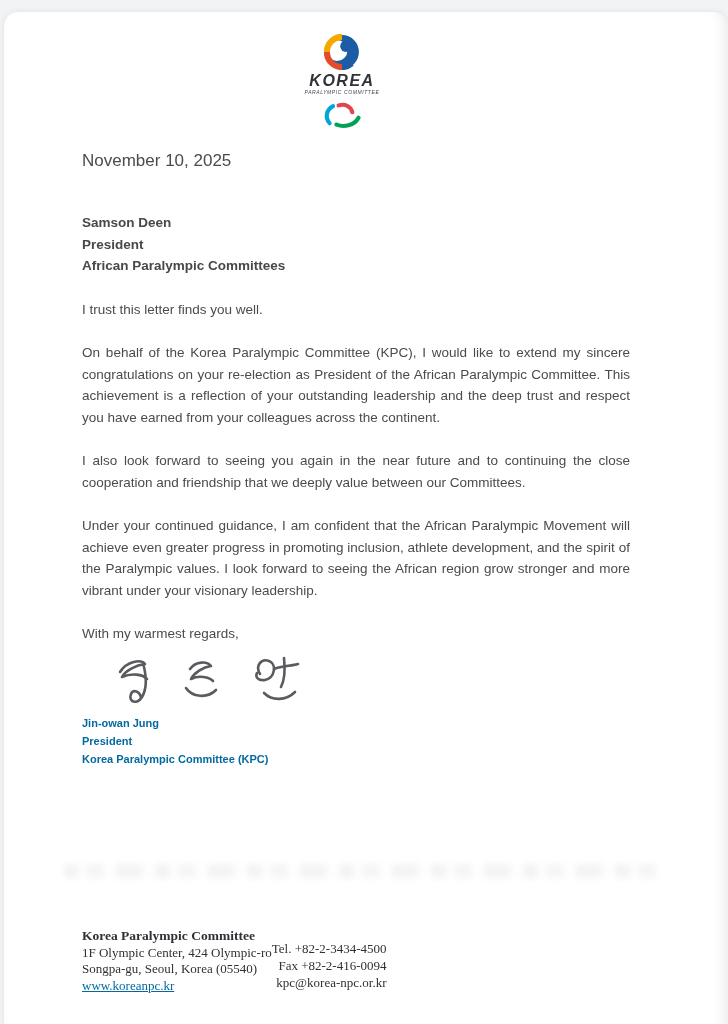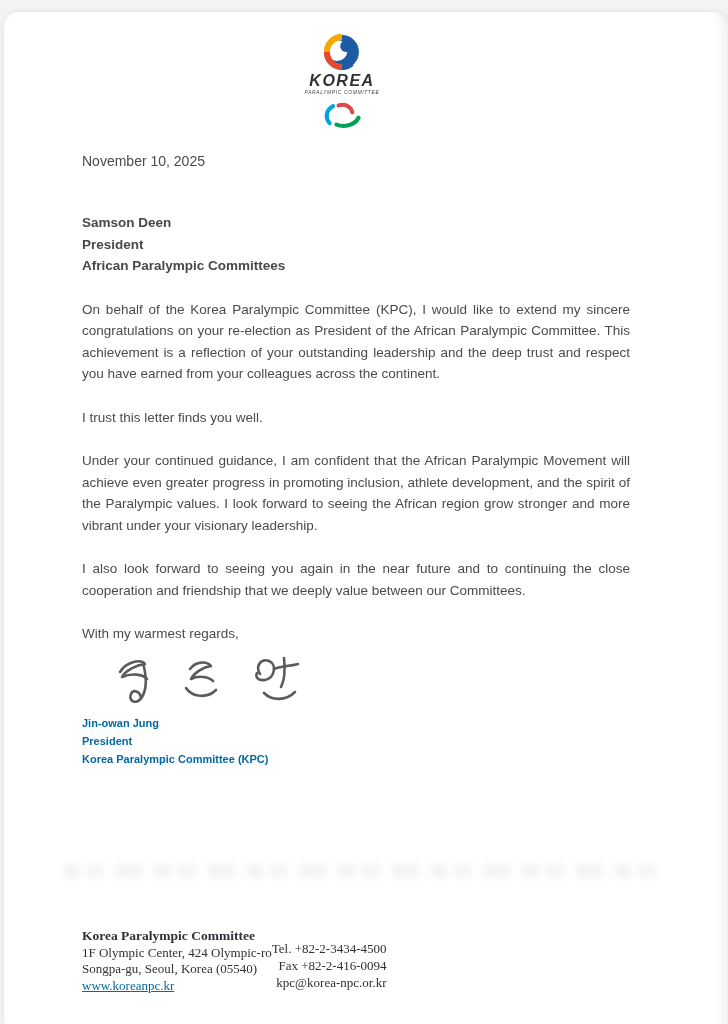--- a/index.html
+++ b/index.html
@@ -43,21 +43,21 @@
   }
   .logo-sub {
     font-size: 5px;
     letter-spacing: 0.6px;
     color: #45474d;
     line-height: 7px;
     white-space: nowrap;
   }
   .logo-agitos { width: 44px; height: 28px; display: block; margin: 5px auto 0 auto; }
   
-  .date-line { margin-top: 22px; font-size: 14px; line-height: 20px; }
+  .date-line { margin-top: 22px; font-size: 17px; line-height: 20px; }
   .recipient-block { margin-top: 41px; font-weight: bold; font-size: 13.5px; line-height: 21.5px; color: #47484b; }
   .salutation { margin-top: 23px; font-size: 13.5px; line-height: 20px; }
   .para { margin: 0; margin-top: 22px; font-size: 13.5px; line-height: 21.5px; text-align: justify; }
   .para.first { text-align: left; }
   .closing { margin-top: 23px; font-size: 13.5px; line-height: 20px; }
   .signature { display: block; margin: 10px 0 0 32px; width: 200px; height: 58px; }
   .signer-block { margin-top: 2px; font-weight: bold; font-size: 11px; line-height: 18px; color: #0369a1; }
   
   .bleed {
     position: absolute;
@@ -120,24 +120,24 @@
 
     <div class="date-line">November 10, 2025</div>
 
     <div class="recipient-block">
       <div>Samson Deen</div>
       <div>President</div>
       <div>African Paralympic Committees</div>
     </div>
 
 
+    <p class="para first">I trust this letter finds you well.</p>
     <p class="para">On behalf of the Korea Paralympic Committee (KPC), I would like to extend my sincere congratulations on your re-election as President of the African Paralympic Committee. This achievement is a reflection of your outstanding leadership and the deep trust and respect you have earned from your colleagues across the continent.</p>
-    <p class="para first">I trust this letter finds you well.</p>
+    <p class="para">I also look forward to seeing you again in the near future and to continuing the close cooperation and friendship that we deeply value between our Committees.</p>
     <p class="para">Under your continued guidance, I am confident that the African Paralympic Movement will achieve even greater progress in promoting inclusion, athlete development, and the spirit of the Paralympic values. I look forward to seeing the African region grow stronger and more vibrant under your visionary leadership.</p>
-    <p class="para">I also look forward to seeing you again in the near future and to continuing the close cooperation and friendship that we deeply value between our Committees.</p>
 
     <div class="closing">With my warmest regards,</div>
 
     <svg class="signature" viewBox="0 0 200 58">
       <g fill="none" stroke="#5a5b5e" stroke-width="2.6" stroke-linecap="round" stroke-linejoin="round">
 
         <path d="M6 18 C13 7 27 5 31 10 C22 11 11 17 8 23 C17 19 29 20 33 25"></path>
         <path d="M29 9 C32 20 34 33 28 43 C23 51 14 48 17 40 C19 35 26 37 27 44"></path>
 
         <path d="M76 15 C82 7 93 7 97 12 C89 13 80 19 77 25 C85 21 95 23 99 27"></path>

